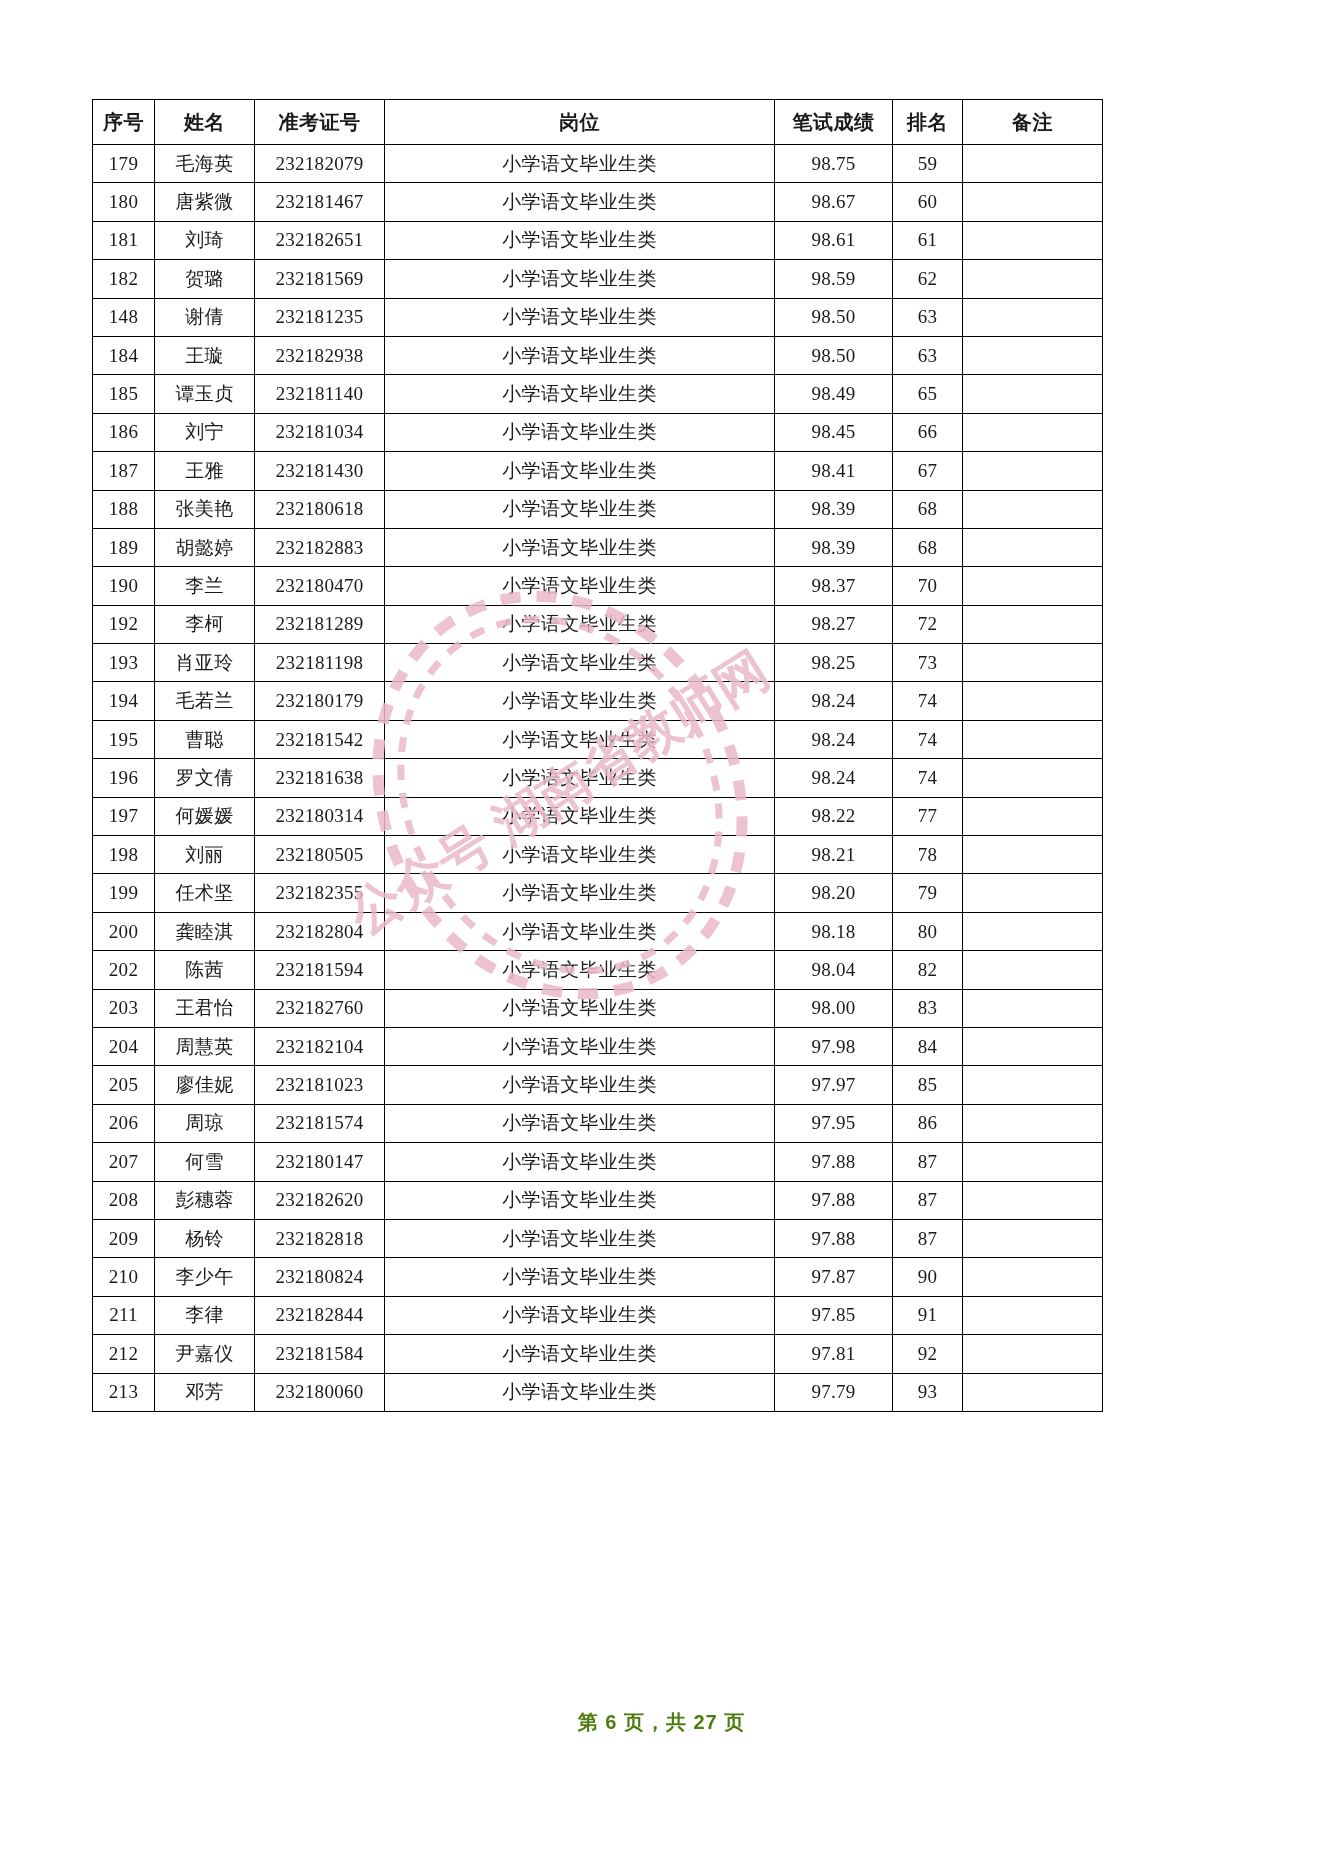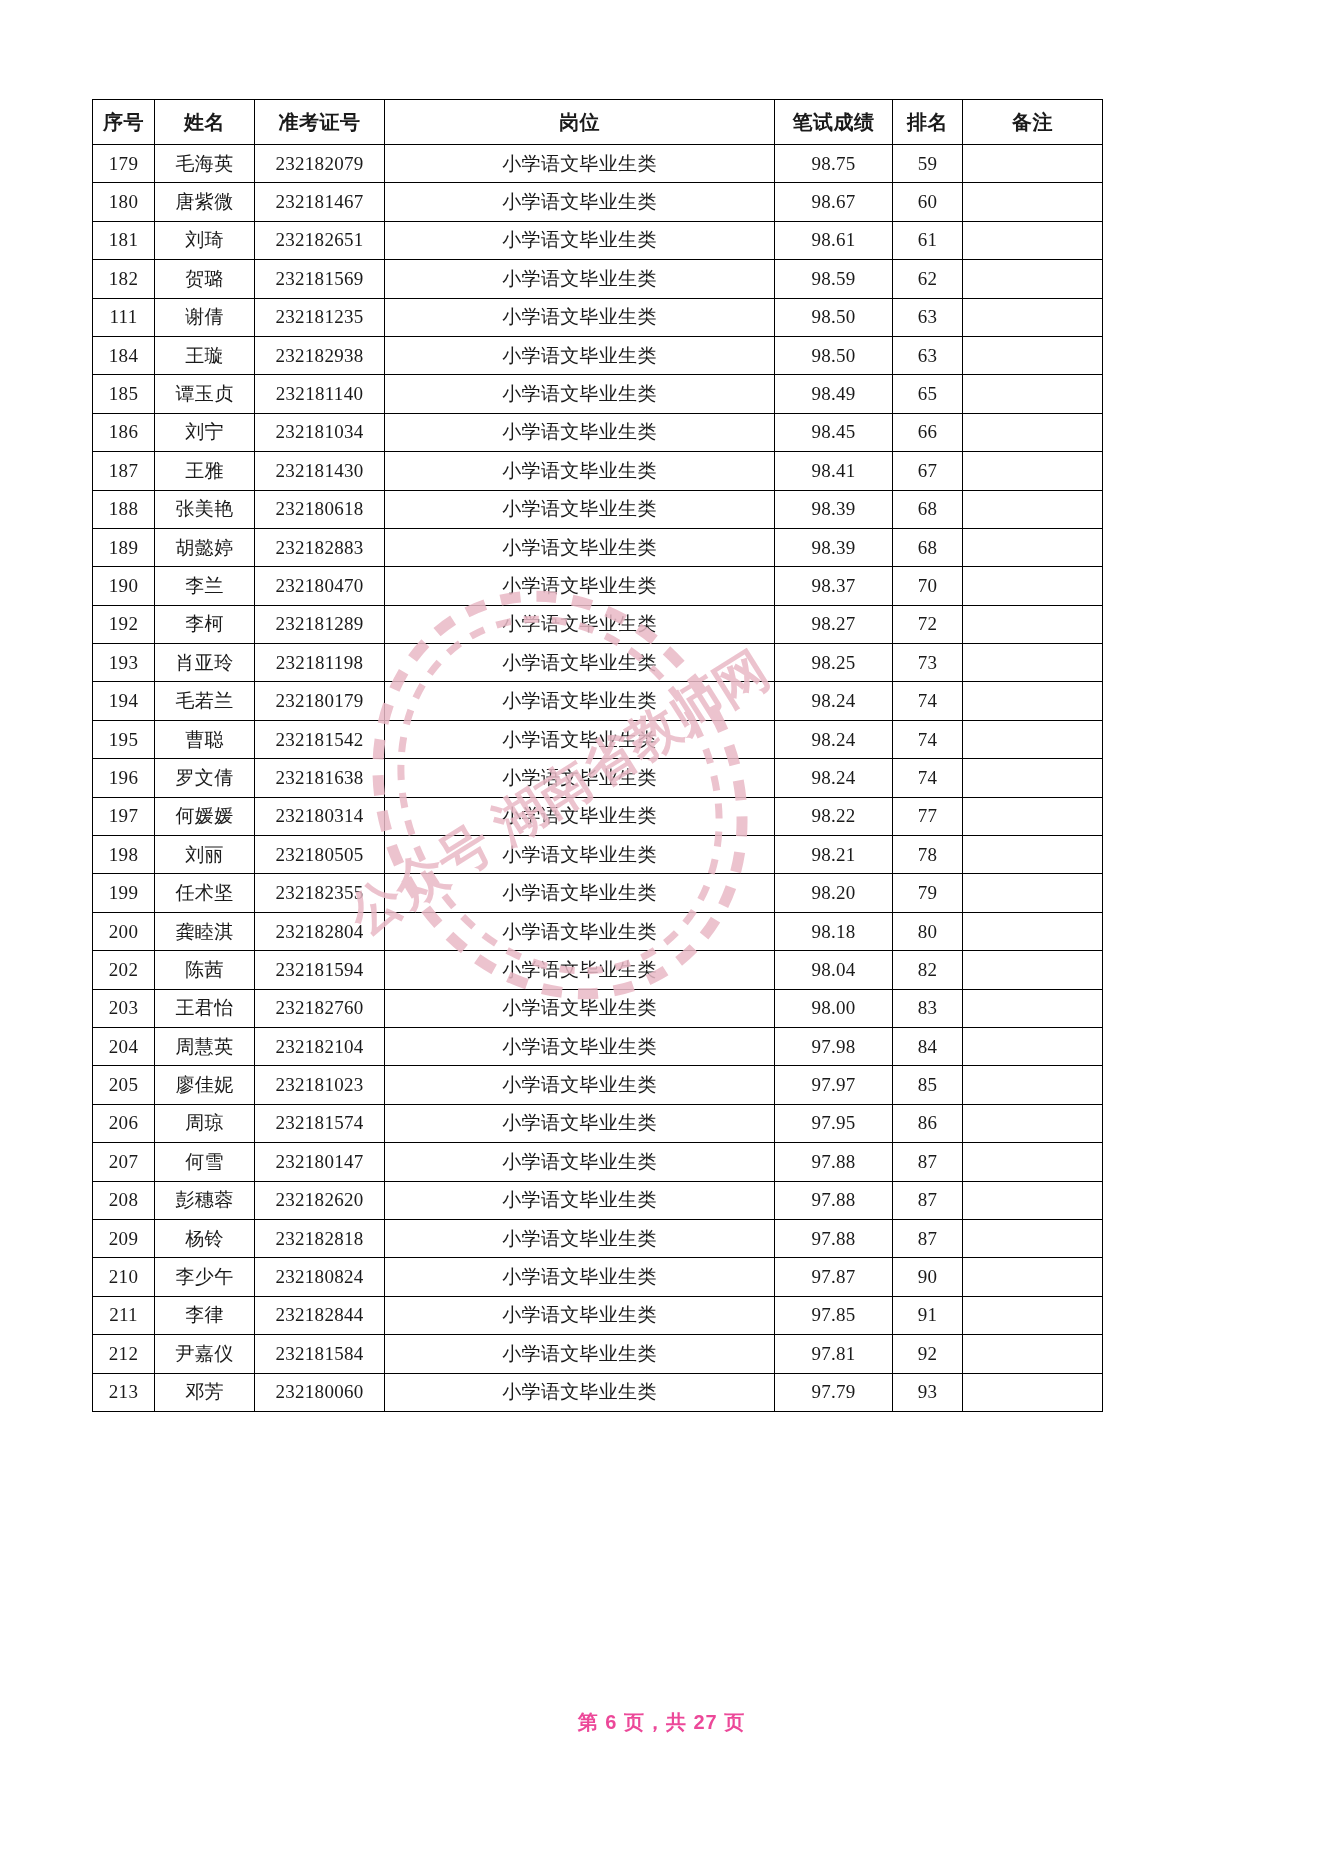--- a/index.html
+++ b/index.html
@@ -95,21 +95,21 @@
   .footer {
     position: absolute;
     left: 0;
     right: 0;
     top: 1709px;
     text-align: center;
     font-size: 20px;
     font-family: "Liberation Sans", "DejaVu Sans", sans-serif;
     font-weight: bold;
     letter-spacing: 1px;
-    color: #ec4899;
+    color: #4d7c0f;
     z-index: 3;
   }
 </style>
 </head>
 <body>
 
 <div class="page">
 
   <div class="watermark">
     <svg width="440" height="450" viewBox="0 0 440 450" xmlns="http://www.w3.org/2000/svg">
@@ -176,21 +176,21 @@
           <tr>
             <td class="c-seq">182</td>
             <td class="c-name">贺璐</td>
             <td class="c-ticket">232181569</td>
             <td class="c-post">小学语文毕业生类</td>
             <td class="c-score">98.59</td>
             <td class="c-rank">62</td>
             <td class="c-note"></td>
           </tr>
           <tr>
-            <td class="c-seq">111</td>
+            <td class="c-seq">148</td>
             <td class="c-name">谢倩</td>
             <td class="c-ticket">232181235</td>
             <td class="c-post">小学语文毕业生类</td>
             <td class="c-score">98.50</td>
             <td class="c-rank">63</td>
             <td class="c-note"></td>
           </tr>
           <tr>
             <td class="c-seq">184</td>
             <td class="c-name">王璇</td>

